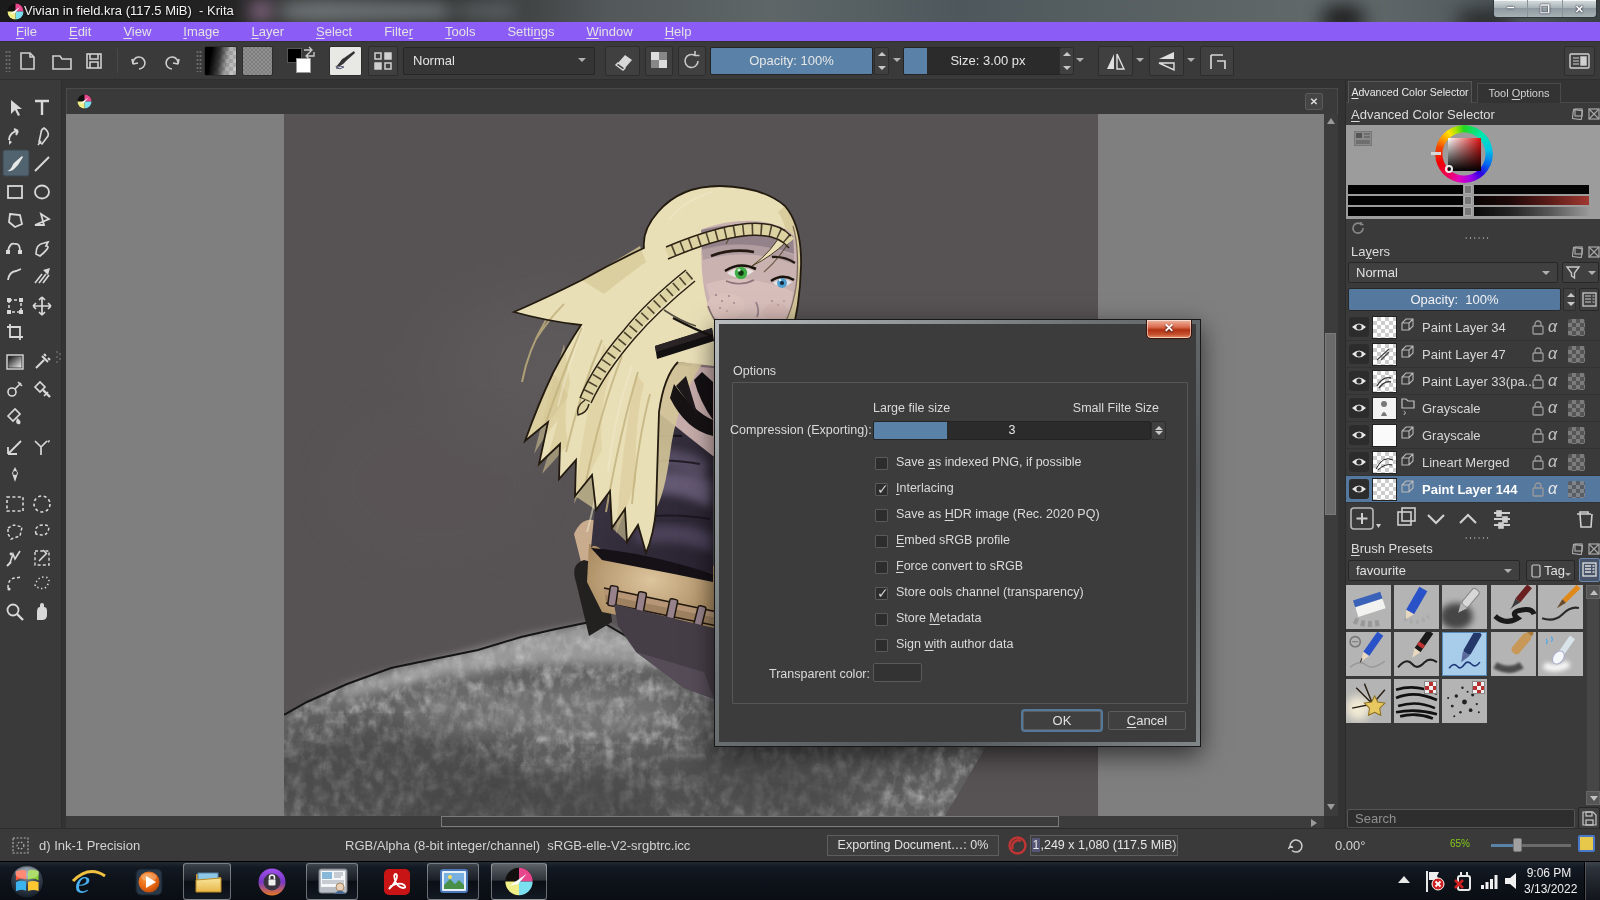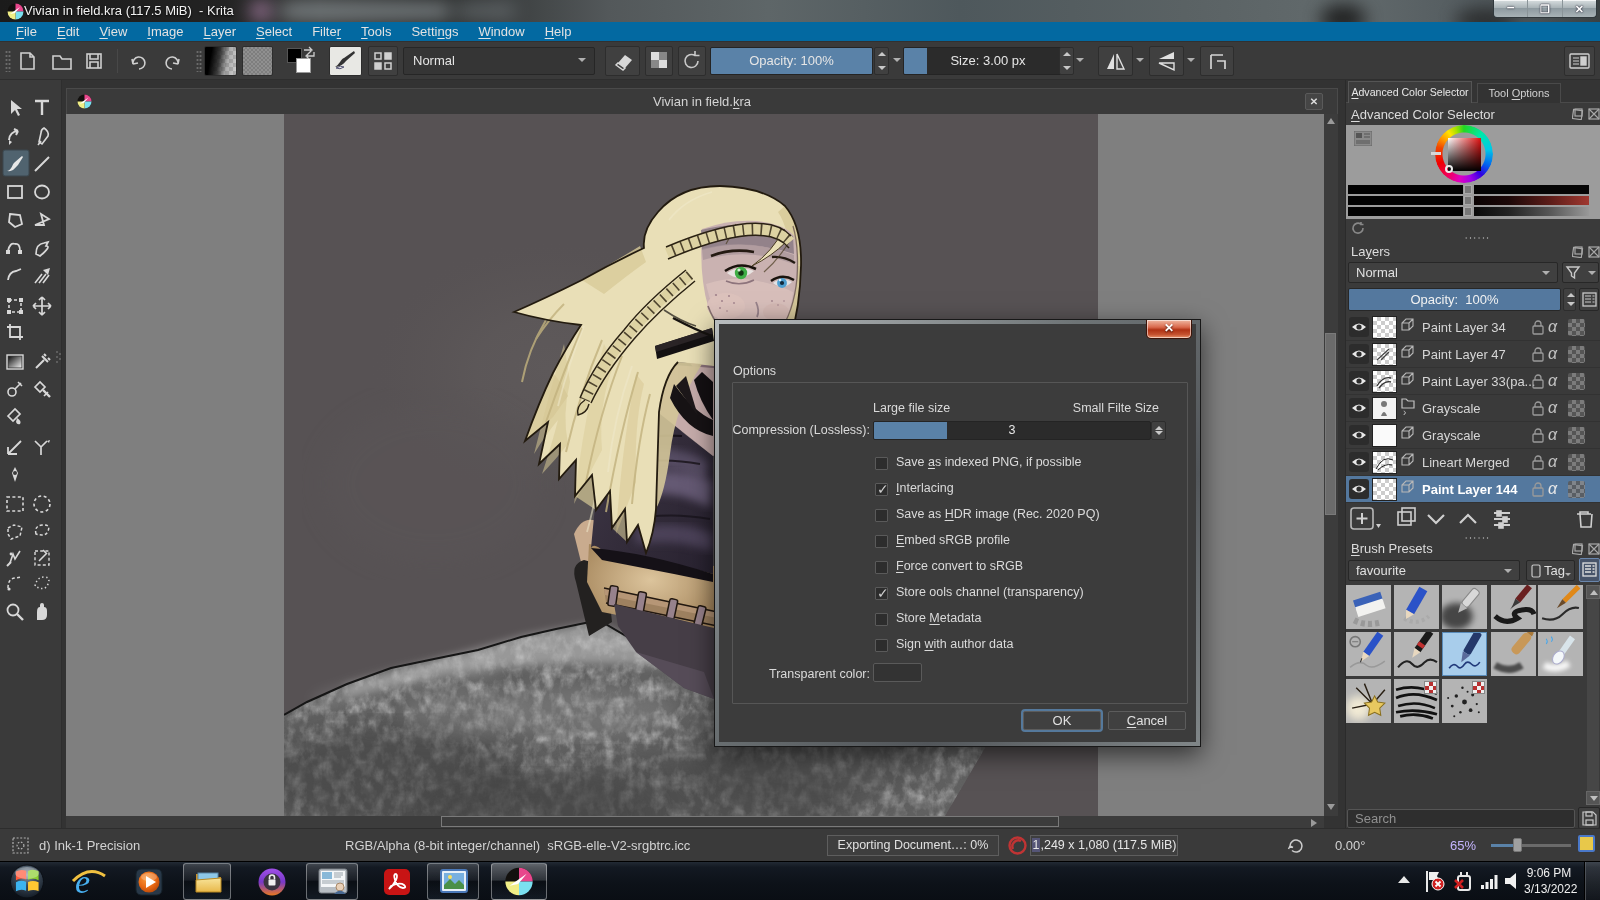--- a/index.html
+++ b/index.html
@@ -14,21 +14,21 @@
   overflow:hidden;
 }
 #titlebar .blob { position:absolute; filter:blur(9px); border-radius:50%; }
 #title-text { position:absolute; left:24px; top:3px; color:#f2f2f2; font-size:13px; white-space:nowrap; text-shadow:0 1px 2px #000; }
 .capbtns { position:absolute; right:3px; top:0; width:104px; height:18px; background:linear-gradient(#d8dee0,#aab4b8 45%,#8e9aa0 50%,#a8b2b6); border:1px solid #30383c; border-top:none; border-radius:0 0 4px 4px; box-shadow:inset 0 1px 0 rgba(255,255,255,.7); display:flex; }
 .capbtns div { flex:1; border-right:1px solid #8a9498; position:relative; }
 .capbtns div:last-child { border-right:none; }
 .capglyph { position:absolute; left:50%; top:50%; transform:translate(-50%,-50%); color:#fff; font-weight:bold; font-size:11px; text-shadow:0 0 2px #223, 0 0 1px #223; line-height:1; }
 
 
-#menubar { left:0; top:22px; width:1600px; height:20px; background:#0369a1; border-bottom:1px solid #313131; display:flex; align-items:center; padding-left:6px; }
+#menubar { left:0; top:22px; width:1600px; height:20px; background:#8b5cf6; border-bottom:1px solid #313131; display:flex; align-items:center; padding-left:6px;gap:12px; }
 #menubar span { padding:2px 10px; font-size:13px; color:#e2e2e2; }
 #menubar u { text-decoration:underline; text-underline-offset:2px; }
 
 
 #toolbar { left:0; top:42px; width:1600px; height:38px; background:#3a3a3a; border-bottom:1px solid #2e2e2e; }
 .tbtn { position:absolute; top:4px; height:30px; background:#404040; border:1px solid #2d2d2d; border-radius:2px; }
 .tsep { position:absolute; top:7px; width:1px; height:24px; background:#2a2a2a; border-right:1px solid #484848; }
 .grip { position:absolute; top:8px; width:6px; height:22px;
   background-image:radial-gradient(circle, #6a6a6a 1px, transparent 1.2px);
   background-size:3px 4px; }
@@ -385,21 +385,20 @@
 
   <div id="mdi" class="abs">
     <div id="subhdr">
       <svg style="position:absolute;left:10px;top:5px" width="15" height="15" viewBox="0 0 17 17">
         <circle cx="8.5" cy="8.5" r="8" fill="#12100e"></circle>
         <path d="M8.5.5 A8 8 0 0 1 16.5 8.5 L8.5 8.5 Z" fill="#e8468c"></path>
         <path d="M16.5 8.5 A8 8 0 0 1 8.5 16.5 L8.5 8.5 Z" fill="#7ae0f0"></path>
         <path d="M8.5 16.5 A8 8 0 0 1 .5 8.5 L8.5 8.5 Z" fill="#f0ee86"></path>
         <path d="M3 11 L13 4 L8 10 Z" fill="#fff"></path>
       </svg>
-      <div class="t">Vivian in field.<u>k</u>ra</div>
       <div id="subclose">✕</div>
     </div>
     <div id="viewport">
       <div id="docart">
 <svg width="814" height="702" viewBox="0 0 814 702" style="position:absolute;left:0;top:0">
 <defs>
   <radialGradient id="bglight" cx="50%" cy="50%" r="50%">
     <stop offset="0" stop-color="#5e595a"></stop>
                 <stop offset="40%" stop-color="#5d5859" stop-opacity=".85"></stop>
                 <stop offset="75%" stop-color="#5a5556" stop-opacity=".45"></stop>
@@ -998,21 +997,21 @@
 <div class="abs" style="left:827px;top:6px;width:172px;height:21px;background:#3e3e3e;border:1px solid #5e5e5e;font-size:12.5px;color:#e0e0e0;text-align:center;line-height:19px">Exporting Document…: 0%</div>
 <svg class="abs" style="left:1008px;top:7px" width="19" height="19" viewBox="0 0 19 19">
         <circle cx="9.5" cy="9.5" r="8" fill="none" stroke="#c03434" stroke-width="2.4"></circle>
         <path d="M5 13 A6 6 0 0 1 13 5" fill="none" stroke="#c03434" stroke-width="2.4"></path>
       </svg>
 <div class="abs" style="left:1030px;top:6px;width:148px;height:21px;background:#3e3e3e;border:1px solid #5e5e5e;font-size:12.5px;white-space:nowrap;color:#e6e6e6;text-align:center;line-height:19px"><span style="background:#557;padding:0 1px">1</span>,249 x 1,080 (117.5 MiB)</div>
 <svg class="abs" style="left:1287px;top:8px" width="18" height="18" viewBox="0 0 18 18" fill="none" stroke="#cccccc" stroke-width="1.5">
         <path d="M3 9 a6 6 0 1 1 2 4.5 M3 9 l-1.5 3 M3 9 l3 1.5"></path>
       </svg>
 <div class="abs" style="left:1335px;top:9px;font-size:13px;color:#d2d2d2">0.00°</div>
-<div class="abs" style="left:1450px;top:9px;font-size:13px;color:#c4b5fd">65%</div>
+<div class="abs" style="left:1450px;top:9px;font-size:10px;color:#84cc16">65%</div>
 <div class="abs" style="left:1491px;top:15px;width:80px;height:3px;background:#6a6a6a"></div>
 <div class="abs" style="left:1491px;top:15px;width:25px;height:3px;background:#5a82a8"></div>
 <div class="abs" style="left:1513px;top:9px;width:9px;height:14px;background:#a0a0a0;border:1px solid #777;border-radius:2px"></div>
 <div class="abs" style="left:1578px;top:6px;width:17px;height:17px;background:#e8c84a;border:2px solid #4a78c8;border-radius:2px"></div>
 </div>
 
   <div id="taskbar" class="abs">
 <svg class="abs" style="left:8px;top:1px" width="38" height="37" viewBox="0 0 38 37">
 <defs>
           <radialGradient id="orb" cx="50%" cy="30%" r="70%">
@@ -1129,21 +1128,21 @@
   <div id="dialog" class="abs">
     <div id="dlgframe"></div>
     <div id="dlgclose">
         <span>✕</span>
       </div>
     <div id="dlgbody">
       <div class="dlg-label" style="left:13px;top:17px">Options</div>
       <div class="groupbox" style="left:12px;top:35px;width:456px;height:322px"></div>
       <div class="dlg-label" style="left:153px;top:54px">Large file size</div>
       <div class="dlg-label" style="right:36px;top:54px">Small Filte Size</div>
-      <div class="dlg-label" style="left:10px;top:76px;width:140px;text-align:right">Compression (Lossless):</div>
+      <div class="dlg-label" style="left:10px;top:76px;width:140px;text-align:right">Compression (Exporting):</div>
       <div class="slider" style="left:153px;top:74px;width:278px;height:19px;line-height:17px;font-size:12.5px">
         <div class="fill" style="width:73px"></div>
           <div class="lab">3</div>
       </div>
       <div class="spin" style="left:431px;top:74px;width:15px;height:19px"></div>
       <div class="cb" style="left:155px;top:110px"></div>
       <div class="dlg-label" style="left:176px;top:108px">Save <u>a</u>s indexed PNG, if possible</div>
       <div class="cb on" style="left:155px;top:136px"></div>
       <div class="dlg-label" style="left:176px;top:134px"><u>I</u>nterlacing</div>
       <div class="cb" style="left:155px;top:162px"></div>

